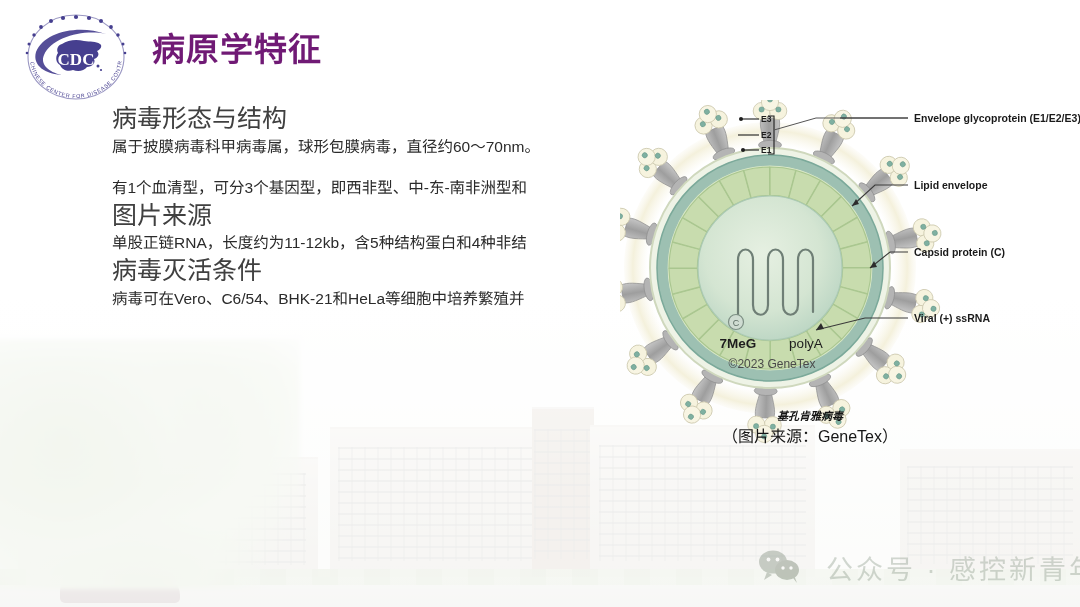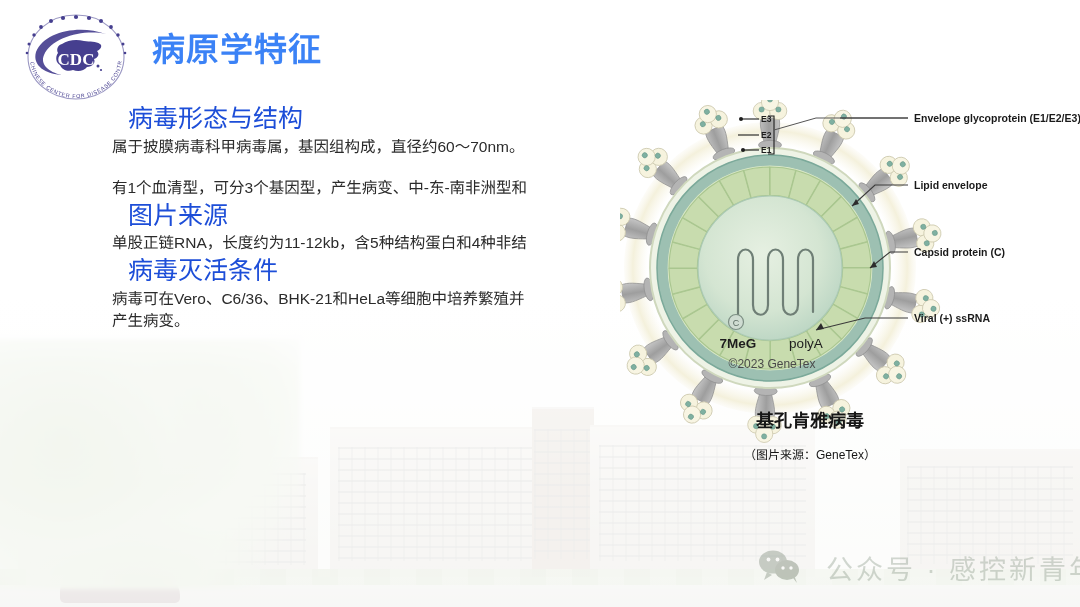--- a/index.html
+++ b/index.html
@@ -90,37 +90,37 @@
     left: 14px; top: 10px;
     width: 124px; height: 92px;
   }
 
   
   .title {
     position: absolute;
     left: 152px; top: 33px;
     font-size: 33px;
     font-weight: bold;
-    color: #3b82f6;
+    color: #701a75;
     letter-spacing: 1px;
     line-height: 1;
     white-space: nowrap;
   }
 
   
   .content {
     position: absolute;
     left: 112px; top: 104px;
     width: 510px;
   }
   .sec-head {
-    color: #1d4ed8;
+    color: #404040;
     font-size: 25px;
     line-height: 1.18;
-    margin: 0 0 2px 16px;
+    margin: 0 0 2px 0;
     white-space: nowrap;
   }
   .sec-body {
     color: #2b2b2b;
     font-size: 15.5px;
     line-height: 1.42;
     margin: 0;
   }
   .gap-lg { height: 19px; }
   .gap-sm { height: 7px; }
@@ -133,28 +133,28 @@
     width: 460px; height: 375px;
   }
   .fig-caption {
     position: absolute;
     left: 620px; top: 408px;
     width: 380px;
     text-align: center;
     color: #161616;
   }
   .fig-caption .cap-title {
-    font-size: 18px;
+    font-size: 11px;
     font-weight: bold;
     line-height: 1.5;
+    font-style: italic;
   }
   .fig-caption .cap-src {
-    font-size: 12px;
+    font-size: 16px;
     line-height: 1.45;
-    margin-top: 12px;
   }
 
   
   .watermark {
     position: absolute;
     left: 758px; top: 548px;
     display: flex;
     align-items: center;
     gap: 24px;
     opacity: 0.34;
@@ -236,42 +236,41 @@
       </text>
     </svg>
   </div>
 
   <div class="title">病原学特征</div>
 
   <div class="content">
 
     <div>
       <p class="sec-head">病毒形态与结构</p>
-      <p class="sec-body">属于披膜病毒科甲病毒属，基因组构成，直径约60～70nm。</p>
+      <p class="sec-body">属于披膜病毒科甲病毒属，球形包膜病毒，直径约60～70nm。</p>
     </div>
 
     <div class="gap-lg"></div>
 
     <div>
-      <p class="sec-body">有1个血清型，可分3个基因型，产生病变、中-东-南非洲型和</p>
+      <p class="sec-body">有1个血清型，可分3个基因型，即西非型、中-东-南非洲型和</p>
     </div>
 
     <div class="gap-xs"></div>
 
     <div>
       <p class="sec-head">图片来源</p>
       <p class="sec-body">单股正链RNA，长度约为11-12kb，含5种结构蛋白和4种非结</p>
     </div>
 
     <div class="gap-xs"></div>
 
     <div>
       <p class="sec-head">病毒灭活条件</p>
-      <p class="sec-body">病毒可在Vero、C6/36、BHK-21和HeLa等细胞中培养繁殖并</p>
-      <p class="sec-body">产生病变。</p>
+      <p class="sec-body">病毒可在Vero、C6/54、BHK-21和HeLa等细胞中培养繁殖并</p>
     </div>
 
     <div class="gap-sm"></div>
 
 
   </div>
 
   <div class="figure">
     <svg viewBox="0 0 460 375" width="460" height="375" aria-hidden="true">
       <defs>

